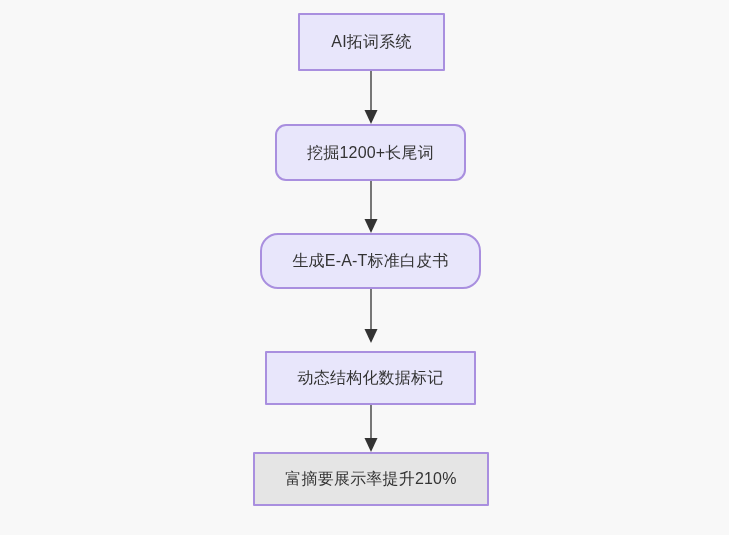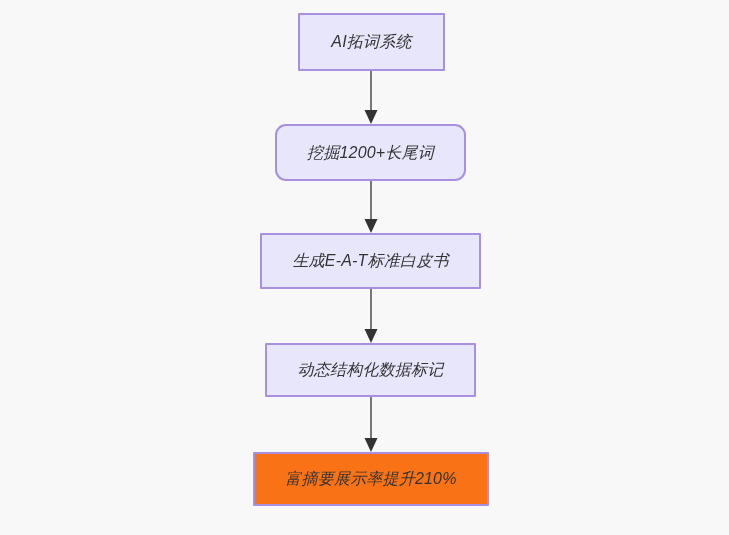--- a/index.html
+++ b/index.html
@@ -10,21 +10,20 @@
     width: 729px;
     height: 535px;
     background: #f8f8f8;
     font-family: "Liberation Sans", "DejaVu Sans", sans-serif;
     overflow: hidden;
   }
   #flowchart {
     position: relative;
     width: 659px;
     height: 535px;
-    font-style: italic;
   }
   .node {
     position: absolute;
     box-sizing: border-box;
     background: #e8e6fb;
     border: 2px solid #a98fdf;
     border-radius: 1px;
     display: flex;
     align-items: center;
     justify-content: center;
@@ -81,25 +80,25 @@
   </svg>
 
   <div class="node" id="node-1" style="left: 298px; top: 13px; width: 147px; height: 58px; background: rgb(232, 230, 251); border-color: rgb(169, 143, 223); color: rgb(51, 51, 51);">
     <span class="node-label">AI拓词系统</span>
   </div>
 
   <div class="node" id="node-2" style="left: 275px; top: 124px; width: 191px; height: 57px; background: rgb(232, 230, 251); border-color: rgb(169, 143, 223); color: rgb(51, 51, 51); border-radius: 11px;">
     <span class="node-label">挖掘1200+长尾词</span>
   </div>
 
-  <div class="node" id="node-3" style="left: 260px; top: 233px; width: 221px; height: 56px; background: rgb(232, 230, 251); border-color: rgb(169, 143, 223); color: rgb(51, 51, 51);">
+  <div class="node" id="node-3" style="left: 260px; top: 233px; width: 221px; height: 56px; background: rgb(232, 230, 251); border-color: rgb(169, 143, 223); color: rgb(51, 51, 51); border-radius: 18px;">
     <span class="node-label">生成E-A-T标准白皮书</span>
   </div>
 
-  <div class="node" id="node-4" style="left: 265px; top: 343px; width: 211px; height: 54px; background: rgb(232, 230, 251); border-color: rgb(169, 143, 223); color: rgb(51, 51, 51);">
+  <div class="node" id="node-4" style="left: 265px; top: 351px; width: 211px; height: 54px; background: rgb(232, 230, 251); border-color: rgb(169, 143, 223); color: rgb(51, 51, 51);">
     <span class="node-label">动态结构化数据标记</span>
   </div>
 
-  <div class="node" id="node-5" style="left: 253px; top: 452px; width: 236px; height: 54px; background: #f97316; border-color: rgb(169, 143, 223); color: rgb(51, 51, 51);">
+  <div class="node" id="node-5" style="left: 253px; top: 452px; width: 236px; height: 54px; background: #e5e5e5; border-color: rgb(169, 143, 223); color: rgb(51, 51, 51);">
     <span class="node-label">富摘要展示率提升210%</span>
   </div>
 
 </div>
 
 </body></html>

